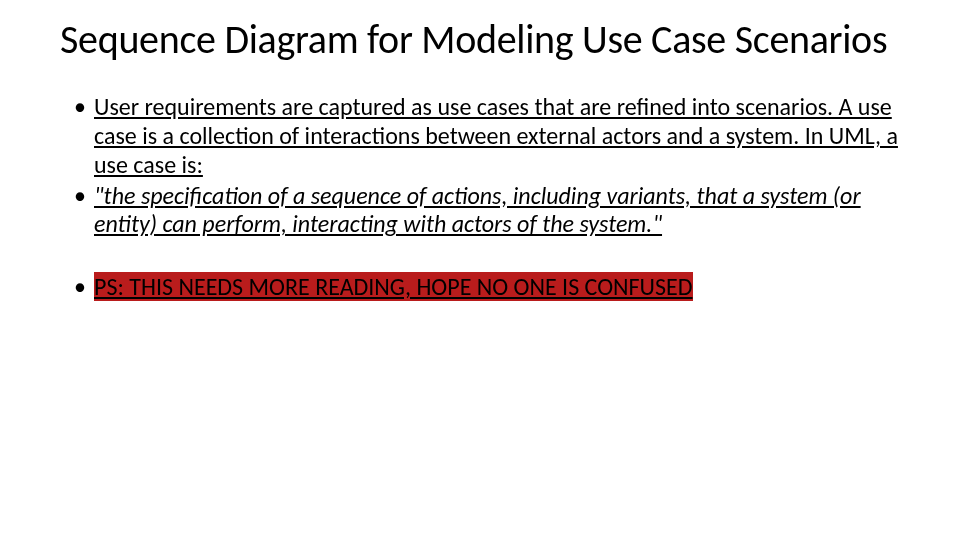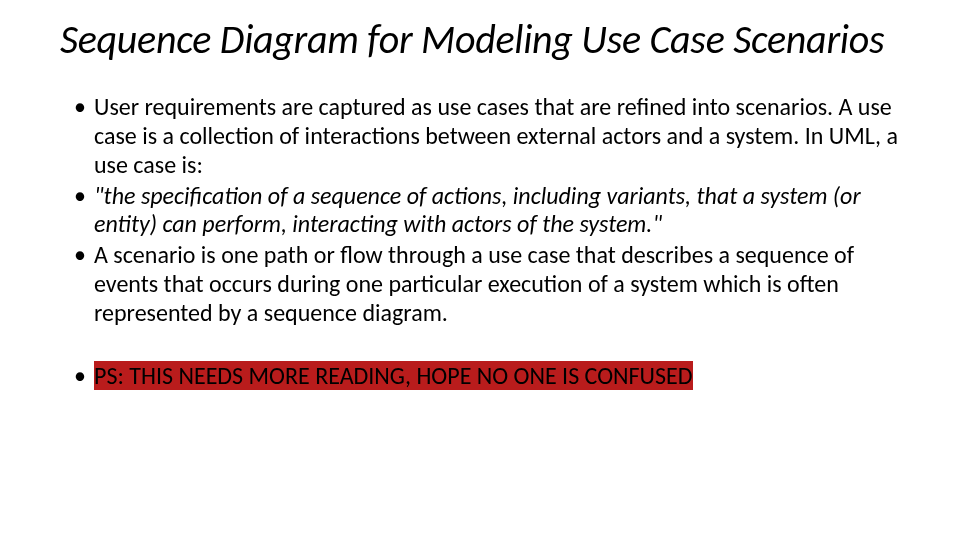--- a/index.html
+++ b/index.html
@@ -18,33 +18,33 @@
     padding: 18px 40px 30px 60px;
     position: relative;
   }
   .title {
     font-size: 40px;
     line-height: 1.08;
     font-weight: 400;
     letter-spacing: -0.3px;
     margin: 0 0 32px 0;
     max-width: 840px;
-    font-style: italic;
   }
   ul.bullets {
     list-style: none;
     margin: 0;
     padding: 0 10px 0 14px;
     font-size: 24px;
     line-height: 1.20;
   }
   ul.bullets > li {
     position: relative;
     padding-left: 20px;
     margin: 0 0 2px 0;
+    text-decoration: underline;
   }
   ul.bullets > li::before {
     content: "•";
     position: absolute;
     left: 0;
     top: 0;
     font-size: 24px;
     line-height: 1.20;
   }
   .italic {
@@ -63,23 +63,20 @@
 <div class="slide">
   <h1 class="title">Sequence Diagram for Modeling Use Case Scenarios</h1>
 
   <ul class="bullets">
     <li>
       <span>User requirements are captured as use cases that are refined into scenarios. A use case is a collection of interactions between external actors and a system. In UML, a use case is:</span>
     </li>
     <li>
       <span class="italic">"the specification of a sequence of actions, including variants, that a system (or entity) can perform, interacting with actors of the system."</span>
     </li>
-    <li>
-      <span>A scenario is one path or flow through a use case that describes a sequence of events that occurs during one particular execution of a system which is often represented by a sequence diagram.</span>
-    </li>
   </ul>
 
   <div class="spacer"></div>
 
   <ul class="bullets">
     <li>
       <span class="hl">PS: THIS NEEDS MORE READING, HOPE NO ONE IS CONFUSED</span>
     </li>
   </ul>
 </div>

